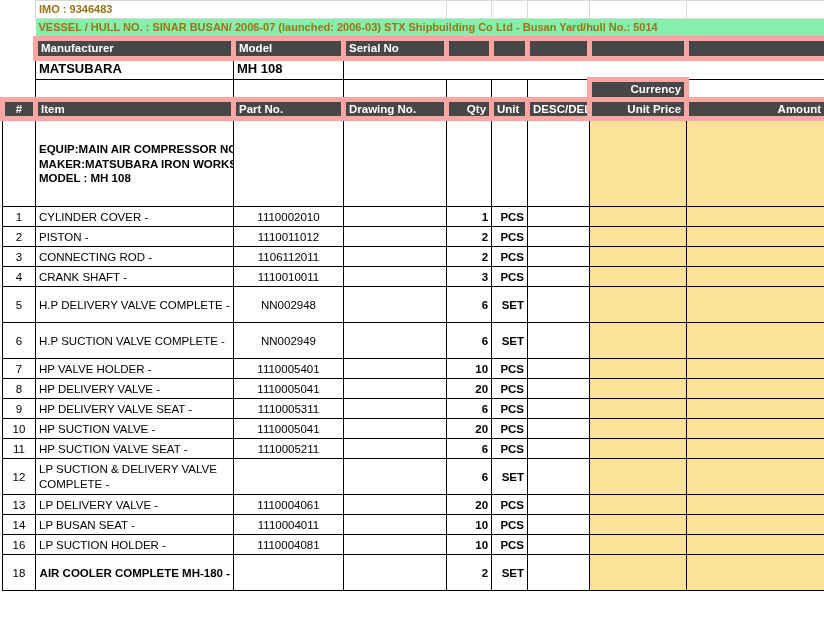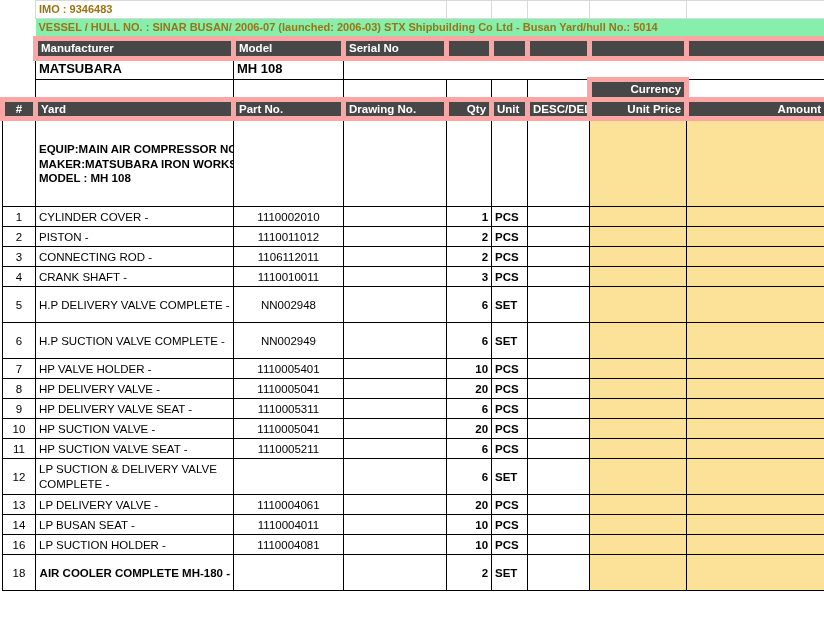--- a/index.html
+++ b/index.html
@@ -40,21 +40,21 @@
   .gridline{border:1px solid #d9d9d9;background:#ffffff;}
   .boxed{border:1px solid #000000;background:#ffffff;}
   .dark{background:#474747;color:#ffffff;font-weight:bold;border:5px solid #fca5a5;}
   .money{background:#fce298;border:1px solid #000000;}
 
   .title-text{color:#9a7416;font-weight:bold;font-size:11px;}
   .hdr-left{text-align:left;}
   .hdr-right{text-align:right;}
   .num{text-align:center;}
   .right{text-align:right;font-weight:bold;}
-  .unitcell{text-align:left;font-weight:bold;}
+  .unitcell{text-align:right;font-weight:bold;}
   .bold{font-weight:bold;}
   .wrapcell{white-space:normal;}
 
   
   tr.r-imo td{height:18px;}
   tr.r-vessel td{height:20px;}
   tr.r-manuf td{height:19px;}
   tr.r-matsu td{height:21px;}
   tr.r-curr td{height:20px;}
   tr.r-colhdr td{height:19px;}
@@ -123,21 +123,21 @@
       <td class="boxed"></td>
       <td class="boxed"></td>
       <td class="boxed"></td>
       <td class="boxed"></td>
       <td class="dark hdr-right">Currency</td>
       <td class="boxed"></td>
     </tr>
 
     <tr class="r-colhdr">
       <td class="dark num">#</td>
-      <td class="dark hdr-left">Yard</td>
+      <td class="dark hdr-left">Item</td>
       <td class="dark hdr-left">Part No.</td>
       <td class="dark hdr-left">Drawing No.</td>
       <td class="dark hdr-right">Qty</td>
       <td class="dark hdr-left">Unit</td>
       <td class="dark hdr-left">DESC/DEL.</td>
       <td class="dark hdr-right">Unit Price</td>
       <td class="dark hdr-right">Amount</td>
     </tr>
 
     <tr class="r-equip">

